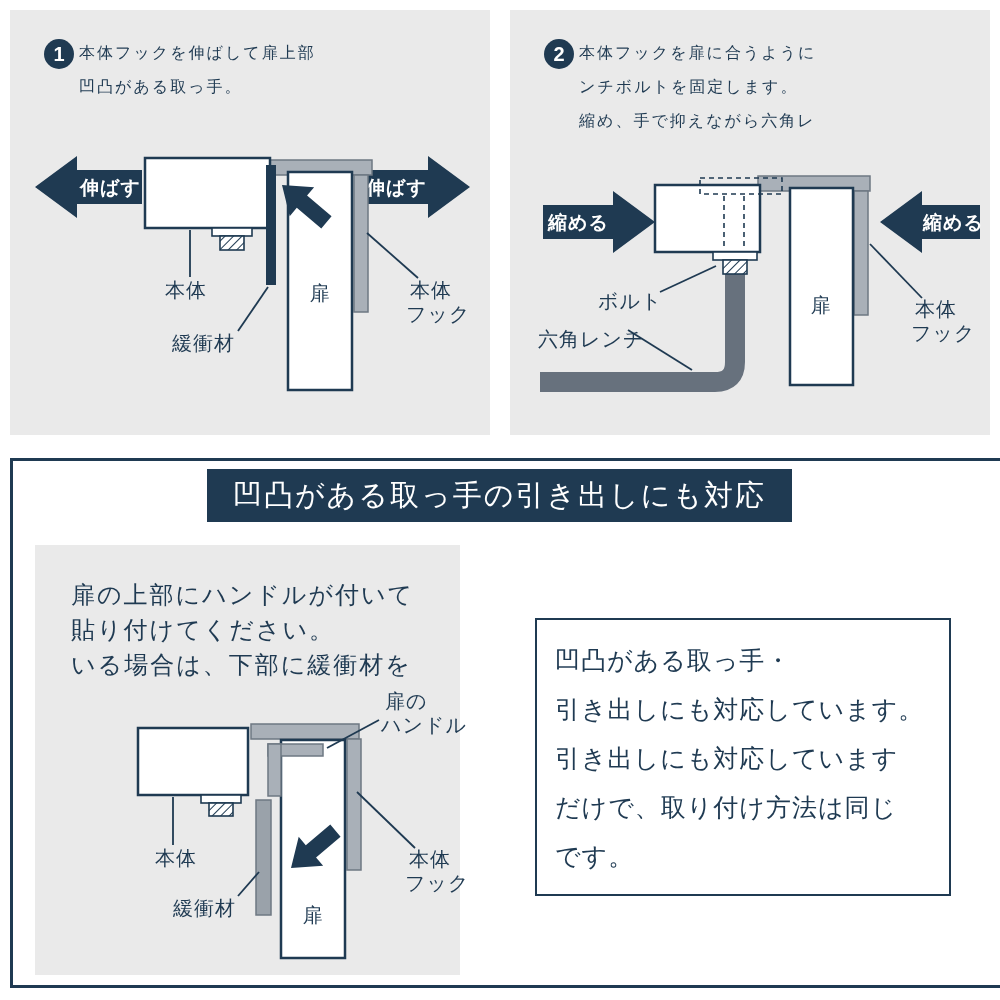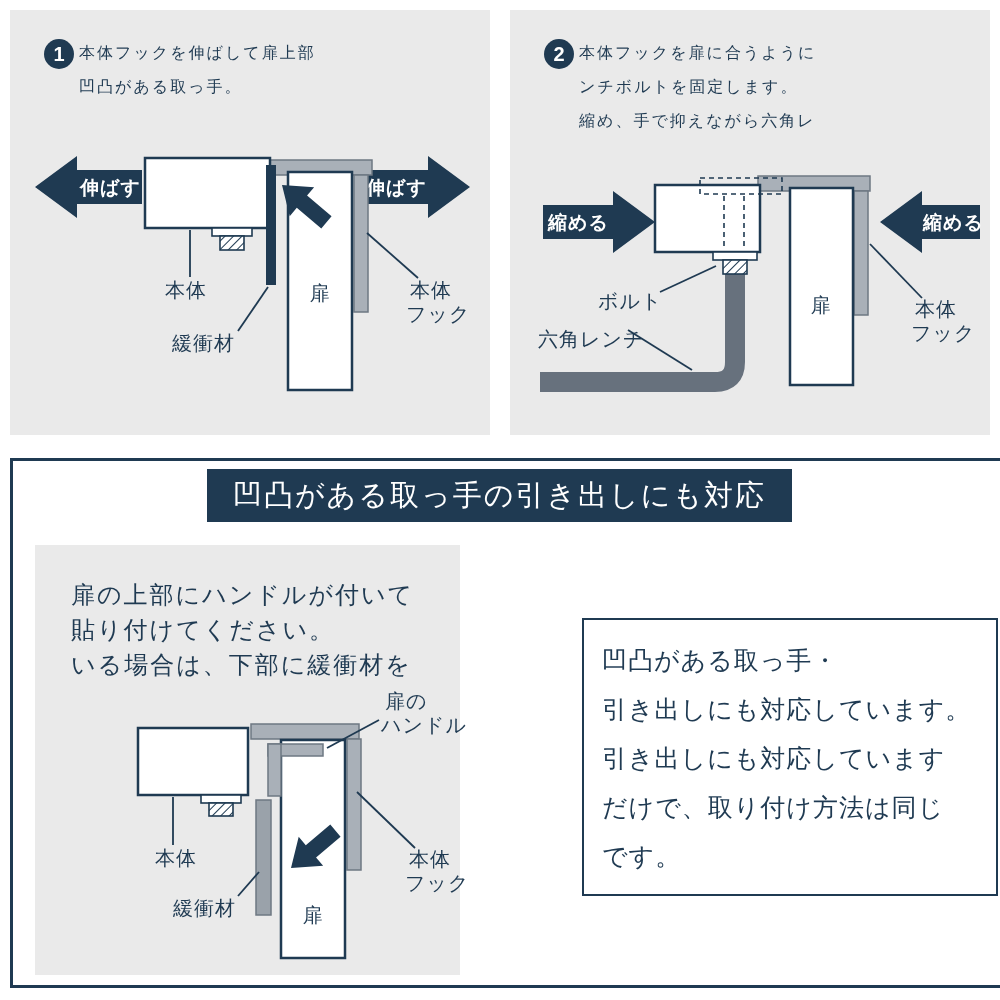--- a/index.html
+++ b/index.html
@@ -27,21 +27,21 @@
   .feature-header{
     position:absolute;left:194px;top:8px;width:585px;height:53px;background:#1f3a52;
     color:#ffffff;font-size:29px;letter-spacing:2px;font-weight:500;
     display:flex;align-items:center;justify-content:center;
   }
   #handle-panel{left:9px;top:84px;width:425px;height:430px;margin-left:13px;}
   .note{padding:32px 0 0 36px;font-size:24px;line-height:35px;letter-spacing:2px;font-weight:500;}
   #diag3{top:125px;}
   #info-box{
     position:absolute;left:522px;top:157px;width:416px;height:278px;
-    border:2px solid #1f3a52;background:#ffffff;padding:16px 0 0 18px;box-sizing:border-box;margin-left:47px;
+    border:2px solid #1f3a52;background:#ffffff;padding:16px 0 0 18px;box-sizing:border-box;
   }
   #info-box .line{font-size:25px;line-height:49px;letter-spacing:1px;font-weight:500;}
   
   .outline{fill:#ffffff;stroke:#1f3a52;stroke-width:2.5;}
   .thin-outline{fill:#ffffff;stroke:#1f3a52;stroke-width:1.6;}
   .grayp{fill:#a9b0b8;stroke:#6e7883;stroke-width:1.5;}
   .cushion2{fill:#9aa2aa;stroke:#6e7883;stroke-width:1.5;}
   .navyfill{fill:#1f3a52;}
   .leader{stroke:#1f3a52;stroke-width:1.8;fill:none;}
   .dashed{fill:none;stroke:#1f3a52;stroke-width:1.6;stroke-dasharray:5 4;}

